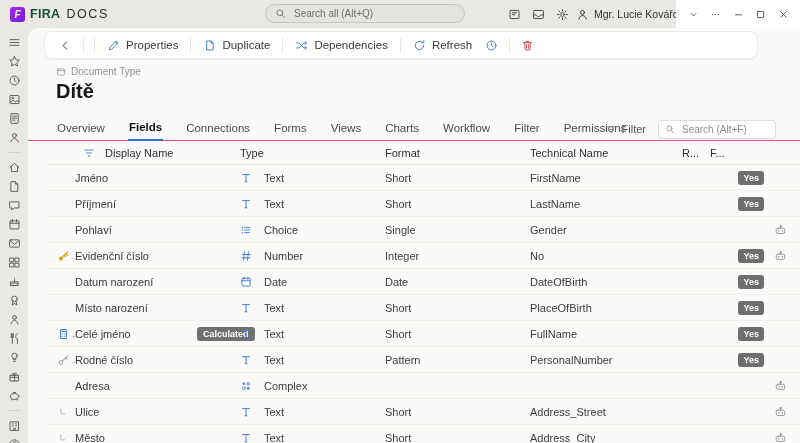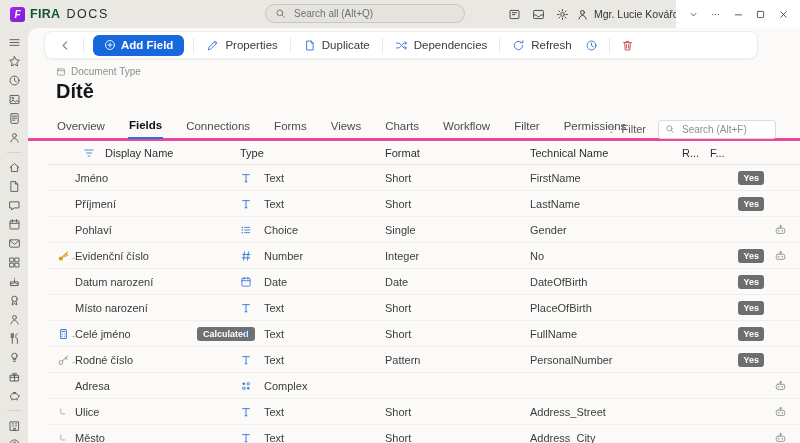--- a/index.html
+++ b/index.html
@@ -51,21 +51,21 @@
   .add-btn .icn svg{width:12px;height:12px}
   .tbtn{display:flex;align-items:center;gap:6px;padding:0 7px;cursor:pointer}
 
   
   .title-block{position:absolute;left:28px;top:38px}
   .doc-type{display:flex;gap:5px;align-items:center;font-size:10px;color:#8f8f8f}
   .doc-type .icn svg{width:10px;height:10px}
   .page-title{font-size:20px;font-weight:700;color:#161616;margin-top:3px}
 
   
-  .tabs-row{position:absolute;left:0;right:0;top:90px;height:23px;border-bottom:3px solid #ec4899;
+  .tabs-row{position:absolute;left:0;right:0;top:90px;height:23px;border-bottom:1px solid #ec4899;
       display:flex;padding-left:28px;box-sizing:border-box}
   .tab{margin-right:22px;font-size:11.5px;color:#4c4c4c;padding:0 1px 6px;cursor:pointer;white-space:nowrap}
   .tab.active{color:#111;font-weight:700;border-bottom:2px solid #2e6fd8;margin-bottom:-1px}
   .tabs-right{position:absolute;right:24px;top:0;height:22px;display:flex;align-items:center;gap:12px}
   .filter-btn{display:flex;gap:5px;font-size:11px;color:#555;align-items:center;cursor:pointer}
   .filter-btn .icn{color:#8a8a8a}
   .filter-btn .icn svg{width:11px;height:11px}
   .tbl-search{width:118px;height:19px;background:#fff;border:1px solid #dddcd8;border-radius:3px;
       display:flex;align-items:center;padding:0 6px;gap:5px;color:#8a8a8a;box-sizing:border-box}
   .tbl-search .icn svg{width:10px;height:10px}
@@ -307,29 +307,20 @@
 
 <div class="main">
 
   <div class="toolbar">
     <span class="icn tool-ic back">
         <svg viewBox="0 0 16 16" fill="none" stroke="currentColor" stroke-width="1.5" stroke-linecap="round" stroke-linejoin="round">
           <path d="M9.5 3.5L5 8l4.5 4.5"></path>
         </svg>
       </span>
     <span class="tsep"></span>
-    <div class="add-btn">
-      <span class="icn">
-          <svg viewBox="0 0 16 16" fill="none" stroke="currentColor" stroke-width="1.2" stroke-linecap="round" stroke-linejoin="round">
-            <circle cx="8" cy="8" r="6"></circle>
-            <path d="M8 5.3v5.4M5.3 8h5.4"></path>
-          </svg>
-        </span>
-      <span>Add Field</span>
-    </div>
     <span class="tsep"></span>
     <div class="tbtn">
       <span class="icn blue">
           <svg viewBox="0 0 16 16" fill="none" stroke="currentColor" stroke-width="1.2" stroke-linecap="round" stroke-linejoin="round">
             <path d="M3 13l.7-2.9 7.6-7.6 2.2 2.2-7.6 7.6z"></path>
             <path d="M10.2 3.6l2.2 2.2"></path>
           </svg>
         </span>
       <span>Properties</span>
     </div>

